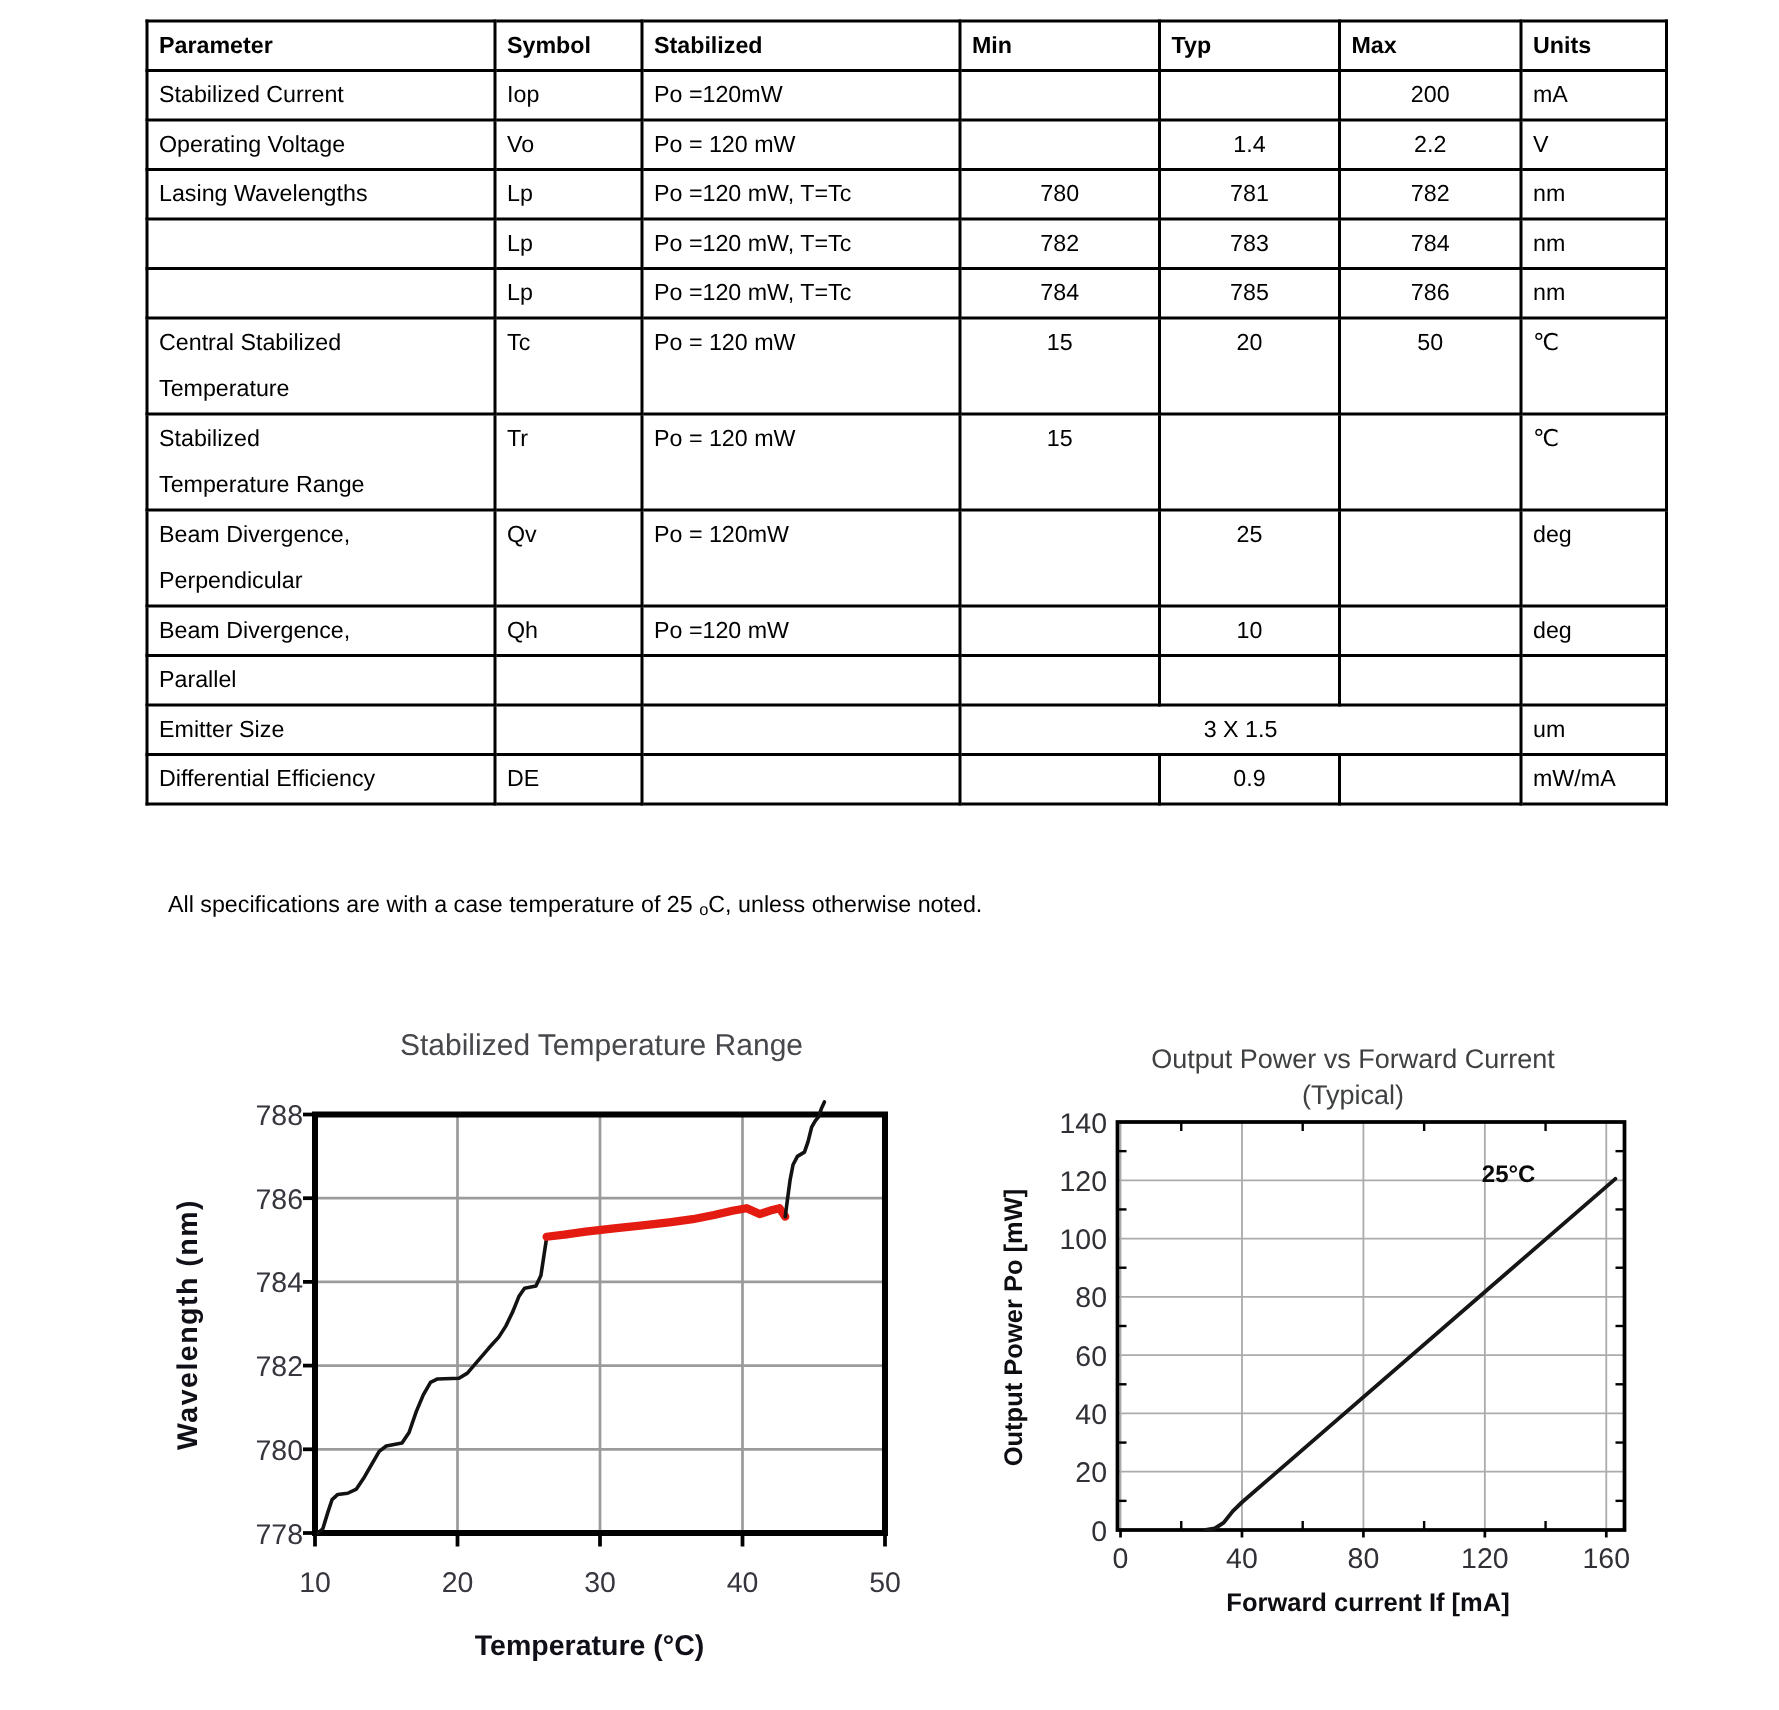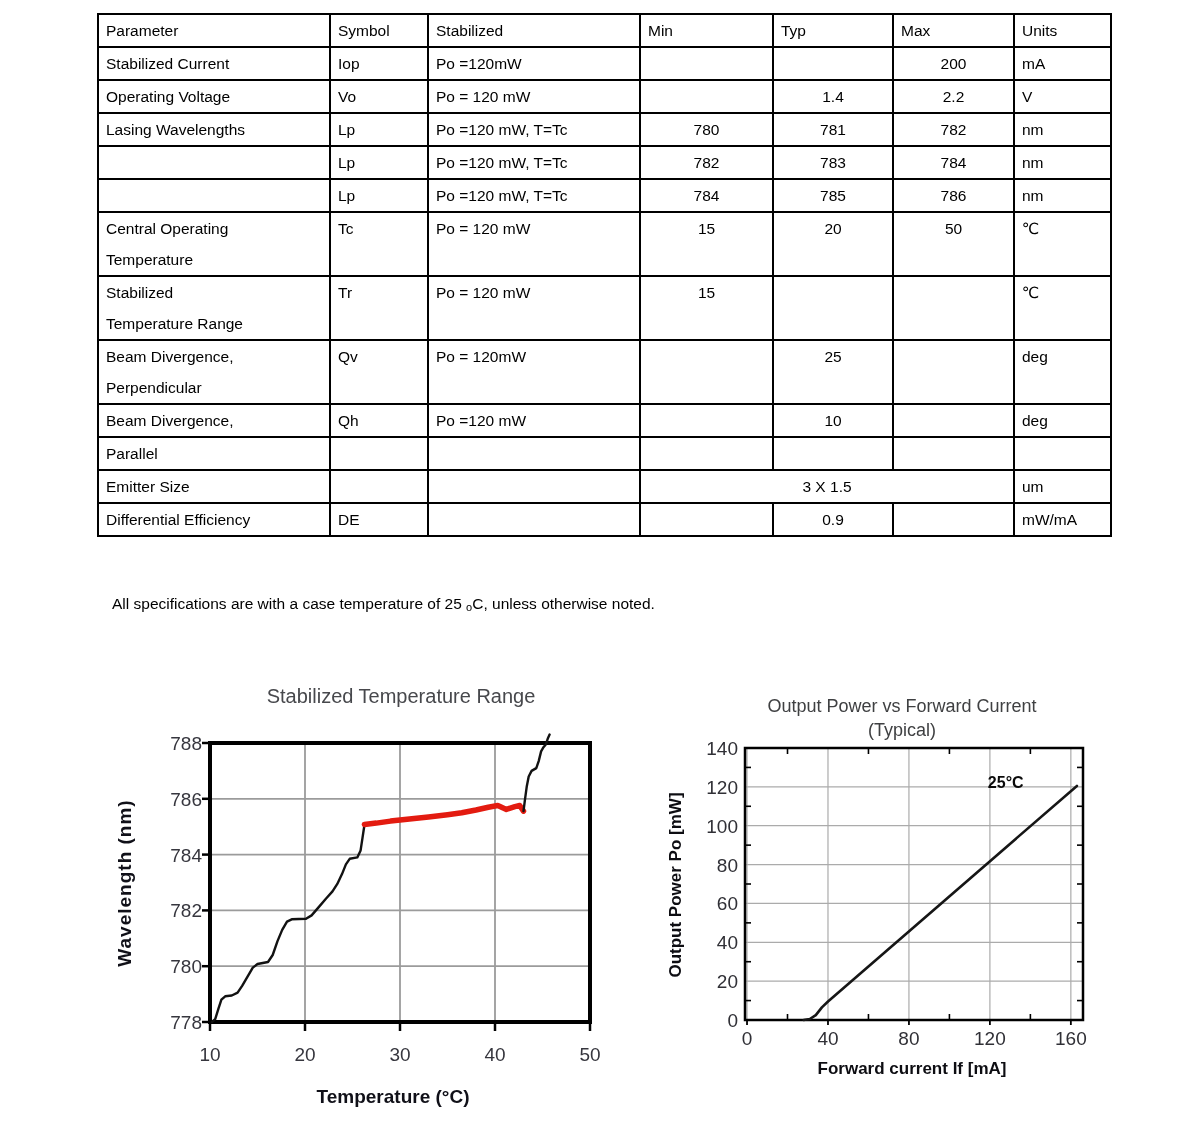--- a/index.html
+++ b/index.html
@@ -1,20 +1,20 @@
 <!DOCTYPE html>
 <html><head>
 <meta charset="utf-8">
 <style>
   html,body{margin:0;padding:0;background:#fff;}
   body{width:1186px;height:1140px;position:relative;font-family:"Liberation Sans","DejaVu Sans",sans-serif;color:#000;}
   #canvas{position:absolute;inset:0;}
   table.spec{position:absolute;left:97px;top:13px;width:1013px;border-collapse:collapse;table-layout:fixed;}
   table.spec th,table.spec td{border:2px solid #000;padding:0 7px;font-size:15.5px;line-height:31px;vertical-align:top;white-space:pre-line;overflow:hidden;}
-  table.spec th{text-align:left;font-weight:normal;}
+  table.spec th{text-align:left;font-weight:bold;}
   table.spec td.num{text-align:center;}
   .footnote{position:absolute;left:112px;top:594px;font-size:15.5px;line-height:20px;}
   .footnote .sub-o{font-size:11px;vertical-align:-2px;}
   svg text{font-family:"Liberation Sans","DejaVu Sans",sans-serif;}
   .chart-svg{position:absolute;}
   #chart-left{left:100px;top:665px;}
   #chart-right{left:640px;top:680px;}
 </style>
 </head>
 <body>
@@ -81,21 +81,21 @@
         <tr>
           <td></td>
           <td>Lp</td>
           <td>Po =120 mW, T=Tc</td>
           <td class="num">784</td>
           <td class="num">785</td>
           <td class="num">786</td>
           <td>nm</td>
         </tr>
         <tr>
-          <td>Central Operating
+          <td>Central Stabilized
 Temperature</td>
           <td>Tc</td>
           <td>Po = 120 mW</td>
           <td class="num">15</td>
           <td class="num">20</td>
           <td class="num">50</td>
           <td>℃</td>
         </tr>
         <tr>
           <td>Stabilized

